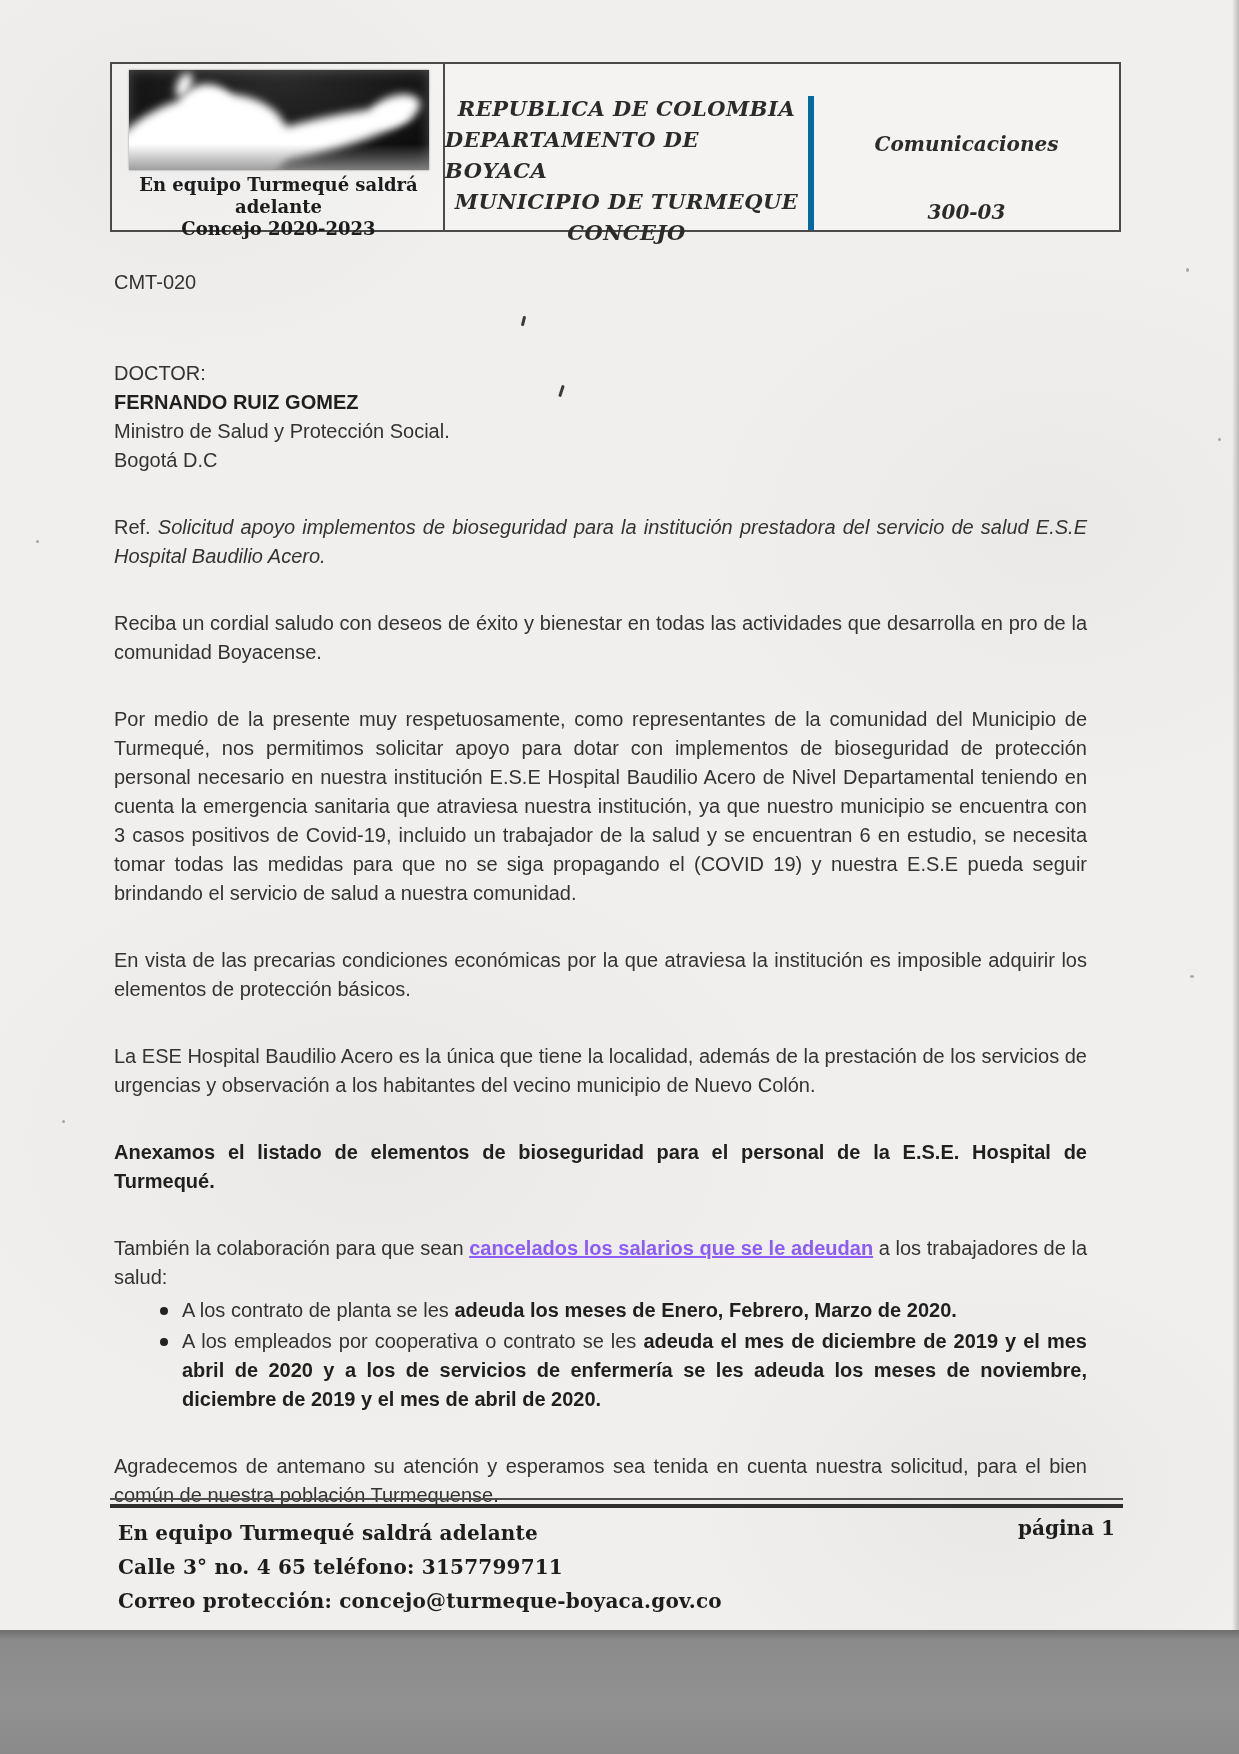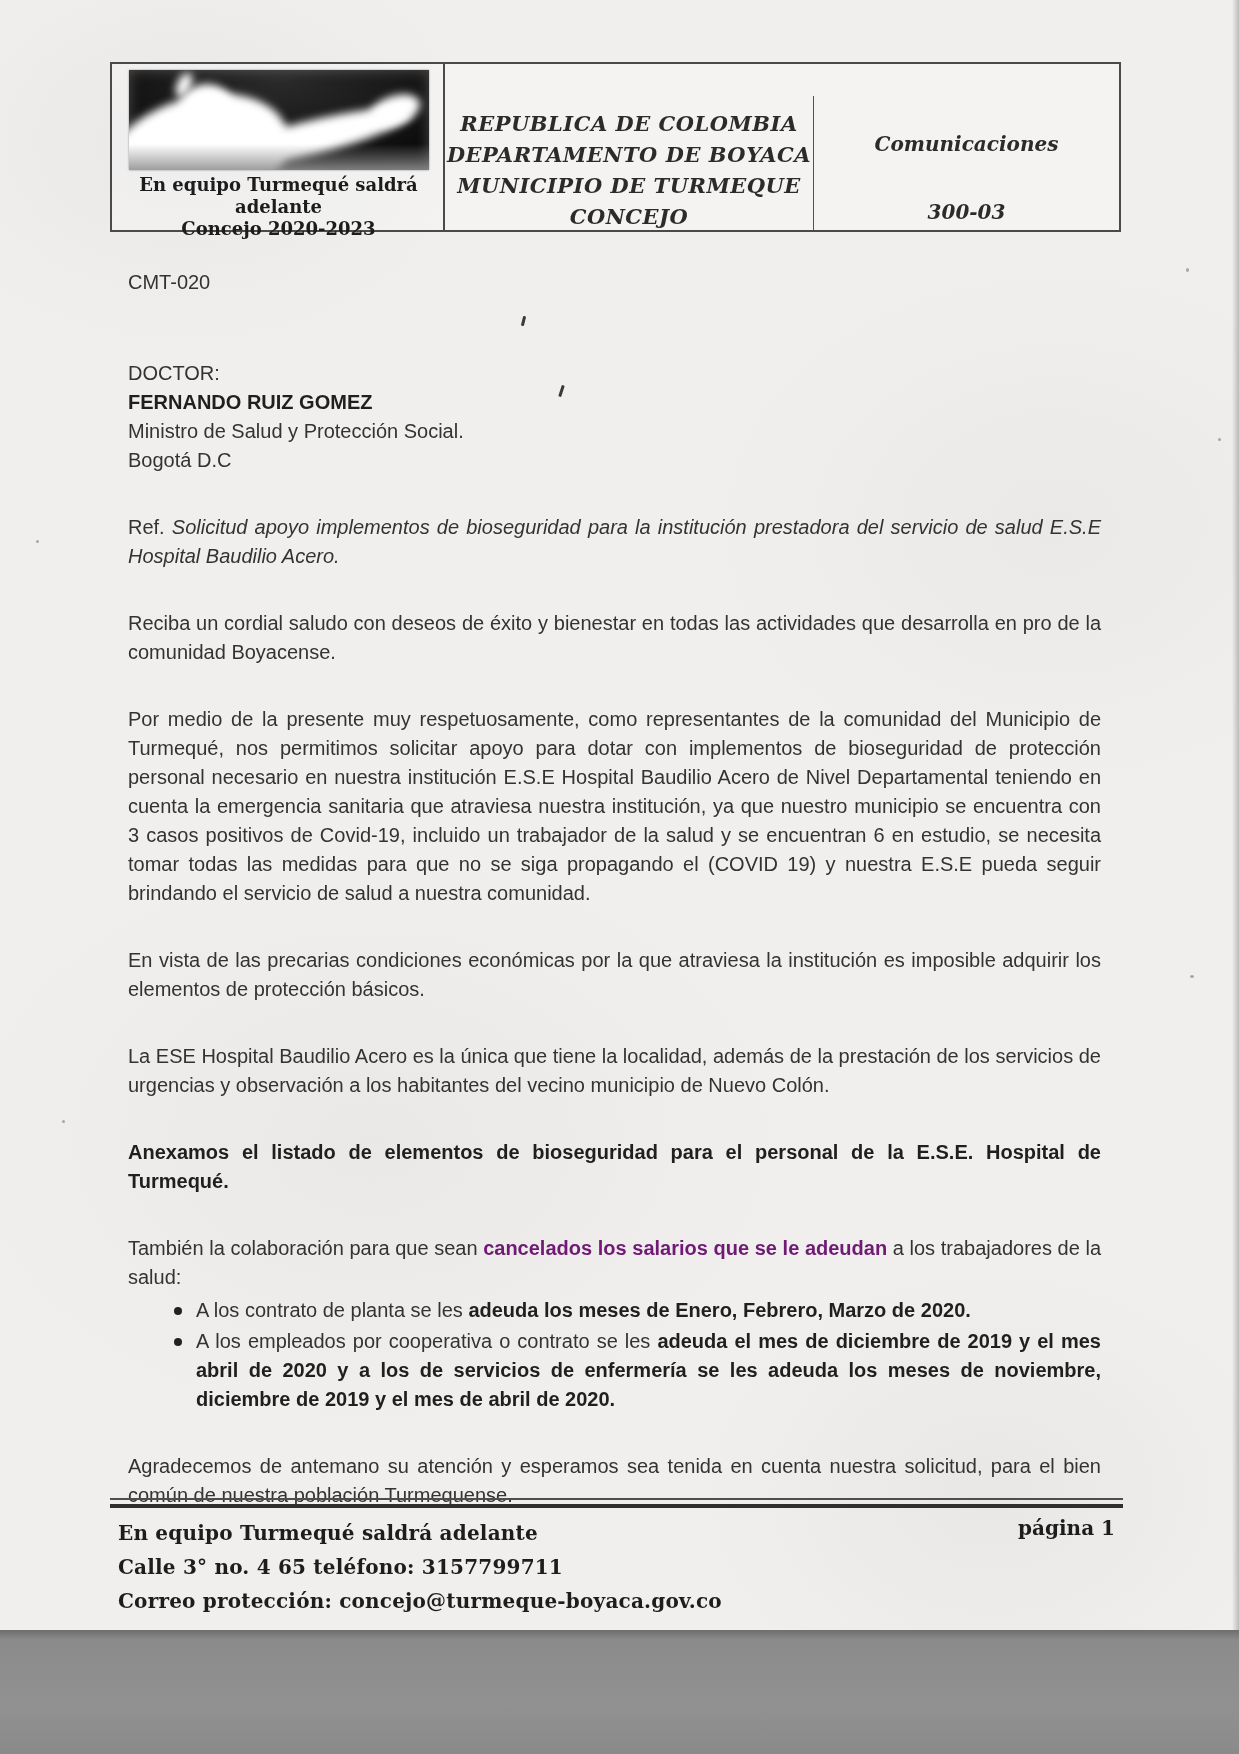--- a/index.html
+++ b/index.html
@@ -20,21 +20,21 @@
   }
   .right-edge{position:absolute;top:0;right:0;width:7px;height:1630px;
     background:linear-gradient(to right, rgba(0,0,0,0), rgba(90,90,90,.35));}
   
   .hdr{
     position:absolute;left:110px;top:62px;width:1007px;height:166px;
     display:flex;border:2px solid #4a4a4a;background:rgba(255,255,255,.25);
   }
   .hdr .cell{box-sizing:border-box;}
   .cell-logo{width:333px;border-right:2px solid #4a4a4a;padding:4px 8px 2px 10px;text-align:center;}
-  .cell-title{width:369px;border-right:1px solid #0369a1;display:flex;flex-direction:column;
+  .cell-title{width:369px;border-right:6px solid #0369a1;display:flex;flex-direction:column;
     align-items:center;justify-content:center;padding-top:14px;margin-top:32px;}
   .cell-comms{flex:1;text-align:center;padding-top:26px;}
   .script{
     font-family:"DejaVu Serif", serif;font-style:italic;font-weight:bold;
     font-size:21px;line-height:31px;color:#2b2b2b;letter-spacing:.5px;
   }
   .comms-line{font-family:"DejaVu Serif", serif;font-style:italic;font-weight:bold;
     font-size:20px;line-height:28px;color:#2b2b2b;margin-top:40px;}
   
   .photo{
@@ -47,30 +47,30 @@
   .blob-body{left:-28px;bottom:-48px;width:190px;height:120px;transform:rotate(-18deg);}
   .blob-arm{left:70px;top:52px;width:215px;height:34px;transform:rotate(-14deg);filter:blur(3px);}
   .blob-head{left:52px;top:14px;width:52px;height:44px;filter:blur(2px);}
   .blob-hair{left:48px;top:2px;width:14px;height:26px;transform:rotate(25deg);filter:blur(1.5px);}
   .blob-ball{right:8px;top:26px;width:52px;height:28px;transform:rotate(-18deg);filter:blur(2px);}
   .photo .fade{position:absolute;left:0;right:0;bottom:0;height:26px;
     background:linear-gradient(to bottom, rgba(80,80,80,0), rgba(140,140,140,.85));filter:none;}
   .logo-caption{font-family:"DejaVu Serif", serif;font-weight:bold;font-size:18px;
     line-height:22px;color:#1c1c1c;}
   
-  .content{position:absolute;left:128px;top:262px;width:973px;
+  .content{position:absolute;left:114px;top:262px;width:973px;
     font-size:20px;line-height:29px;color:#333;}
   .para{margin:0;text-align:justify;}
   .gap-s{margin-top:28px;}
   .gap-m{margin-top:38px;}
   .gap-l{margin-top:62px;}
   .code{margin-top:6px;}
   b,.bold{font-weight:bold;color:#1f1f1f;}
   .ital{font-style:italic;}
-  .u-bold{font-weight:bold;color:#701a75;}
+  .u-bold{font-weight:bold;text-decoration:underline;color:#8b5cf6;}
   ul.duelist{margin:4px 0 0 0;padding:0 0 0 46px;list-style:none;}
   ul.duelist li{position:relative;padding-left:22px;text-align:justify;margin-top:2px;}
   ul.duelist li::before{content:"";position:absolute;left:0;top:11px;width:8px;height:8px;
     border-radius:50%;background:#222;}
   
   .tick{position:absolute;background:#3a3a3a;border-radius:1px;}
   .tick1{left:522px;top:316px;width:3px;height:10px;transform:rotate(14deg);}
   .tick2{left:560px;top:385px;width:3px;height:12px;transform:rotate(18deg);}
   .speck{position:absolute;border-radius:50%;background:#6b6b75;opacity:.55;}
   

